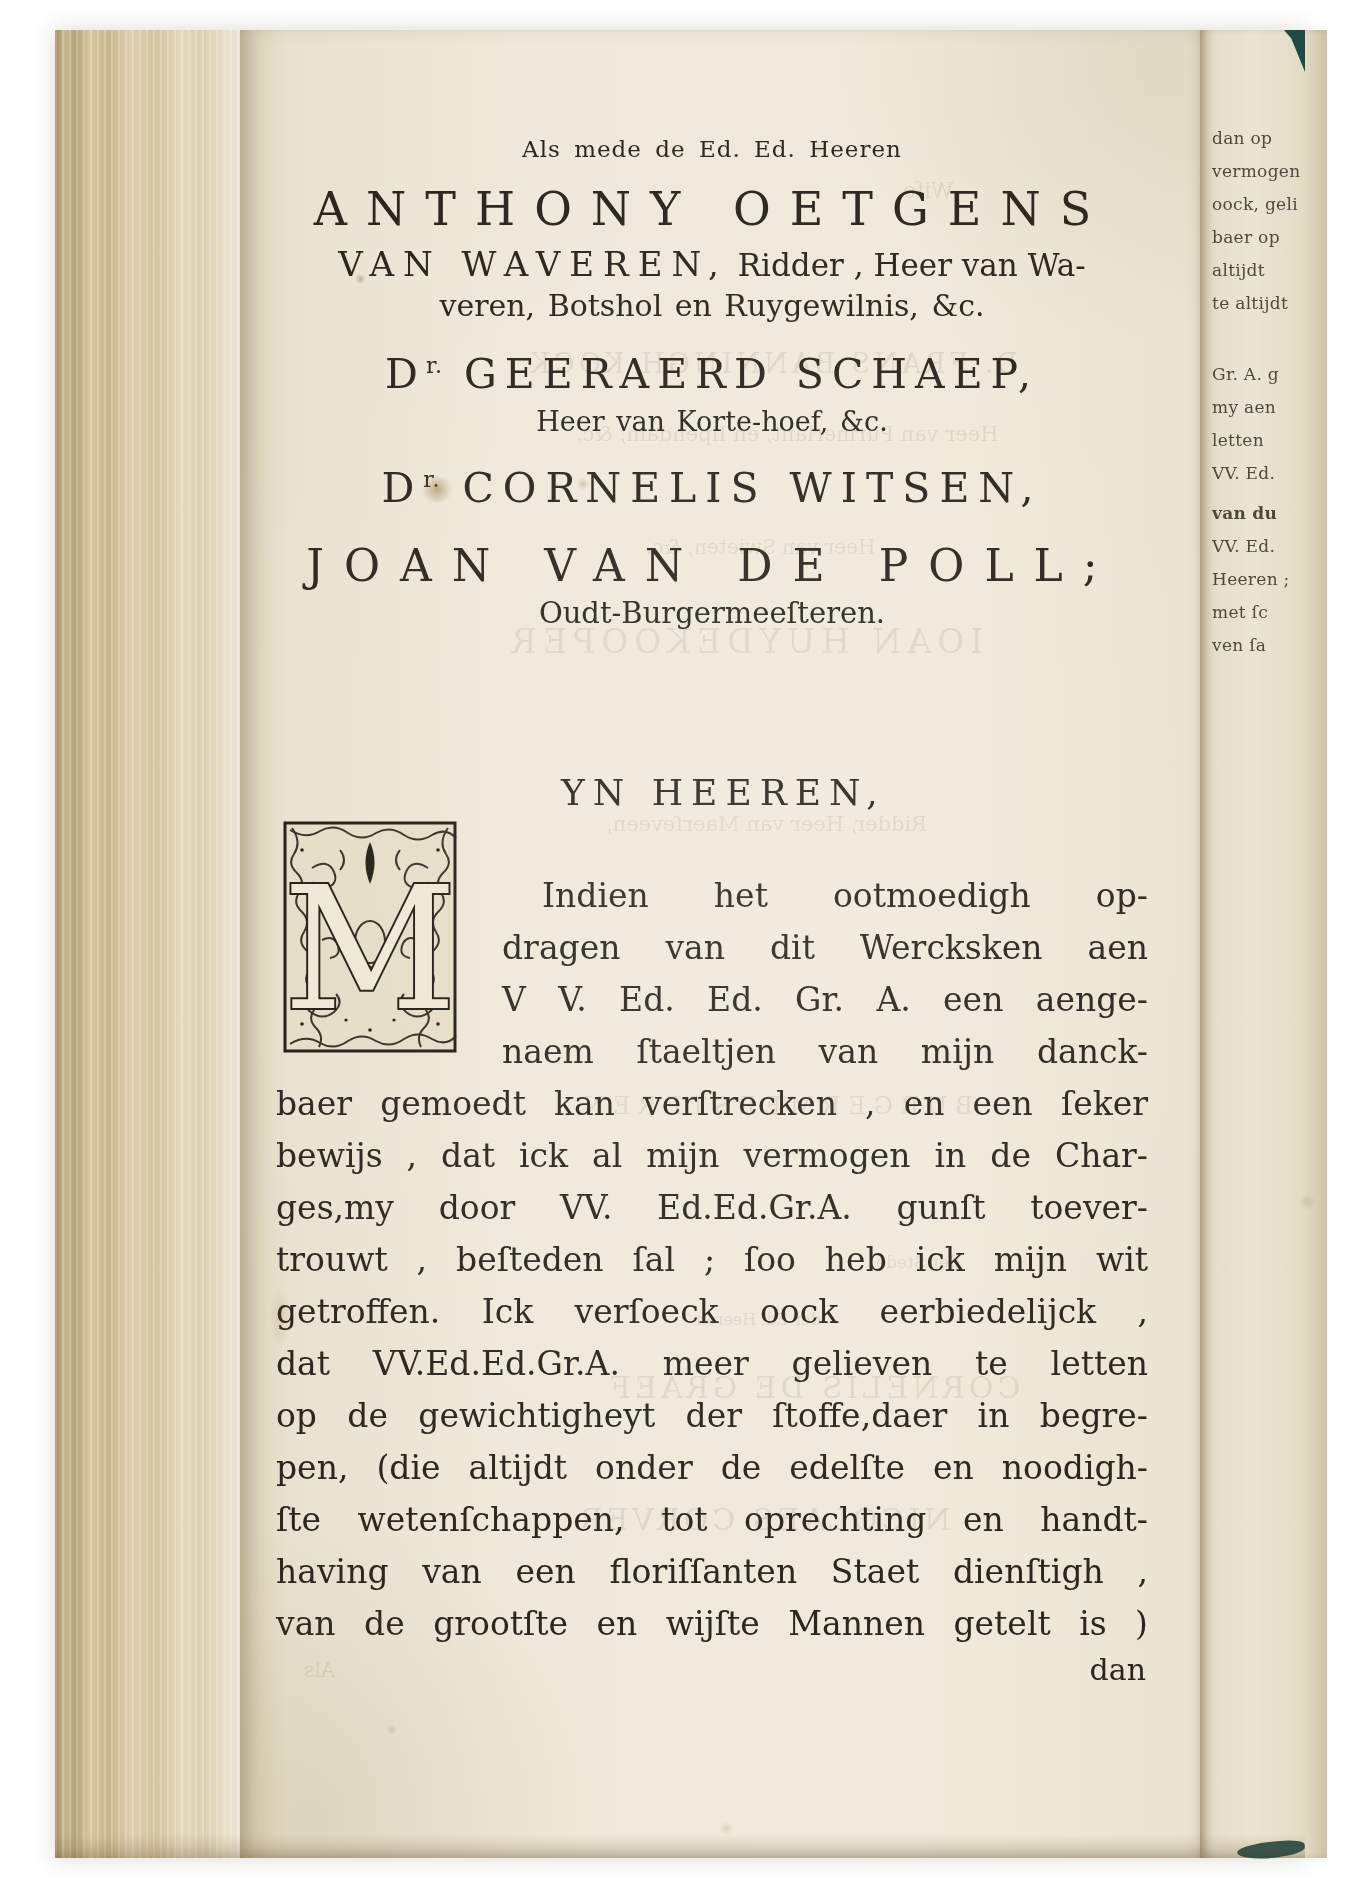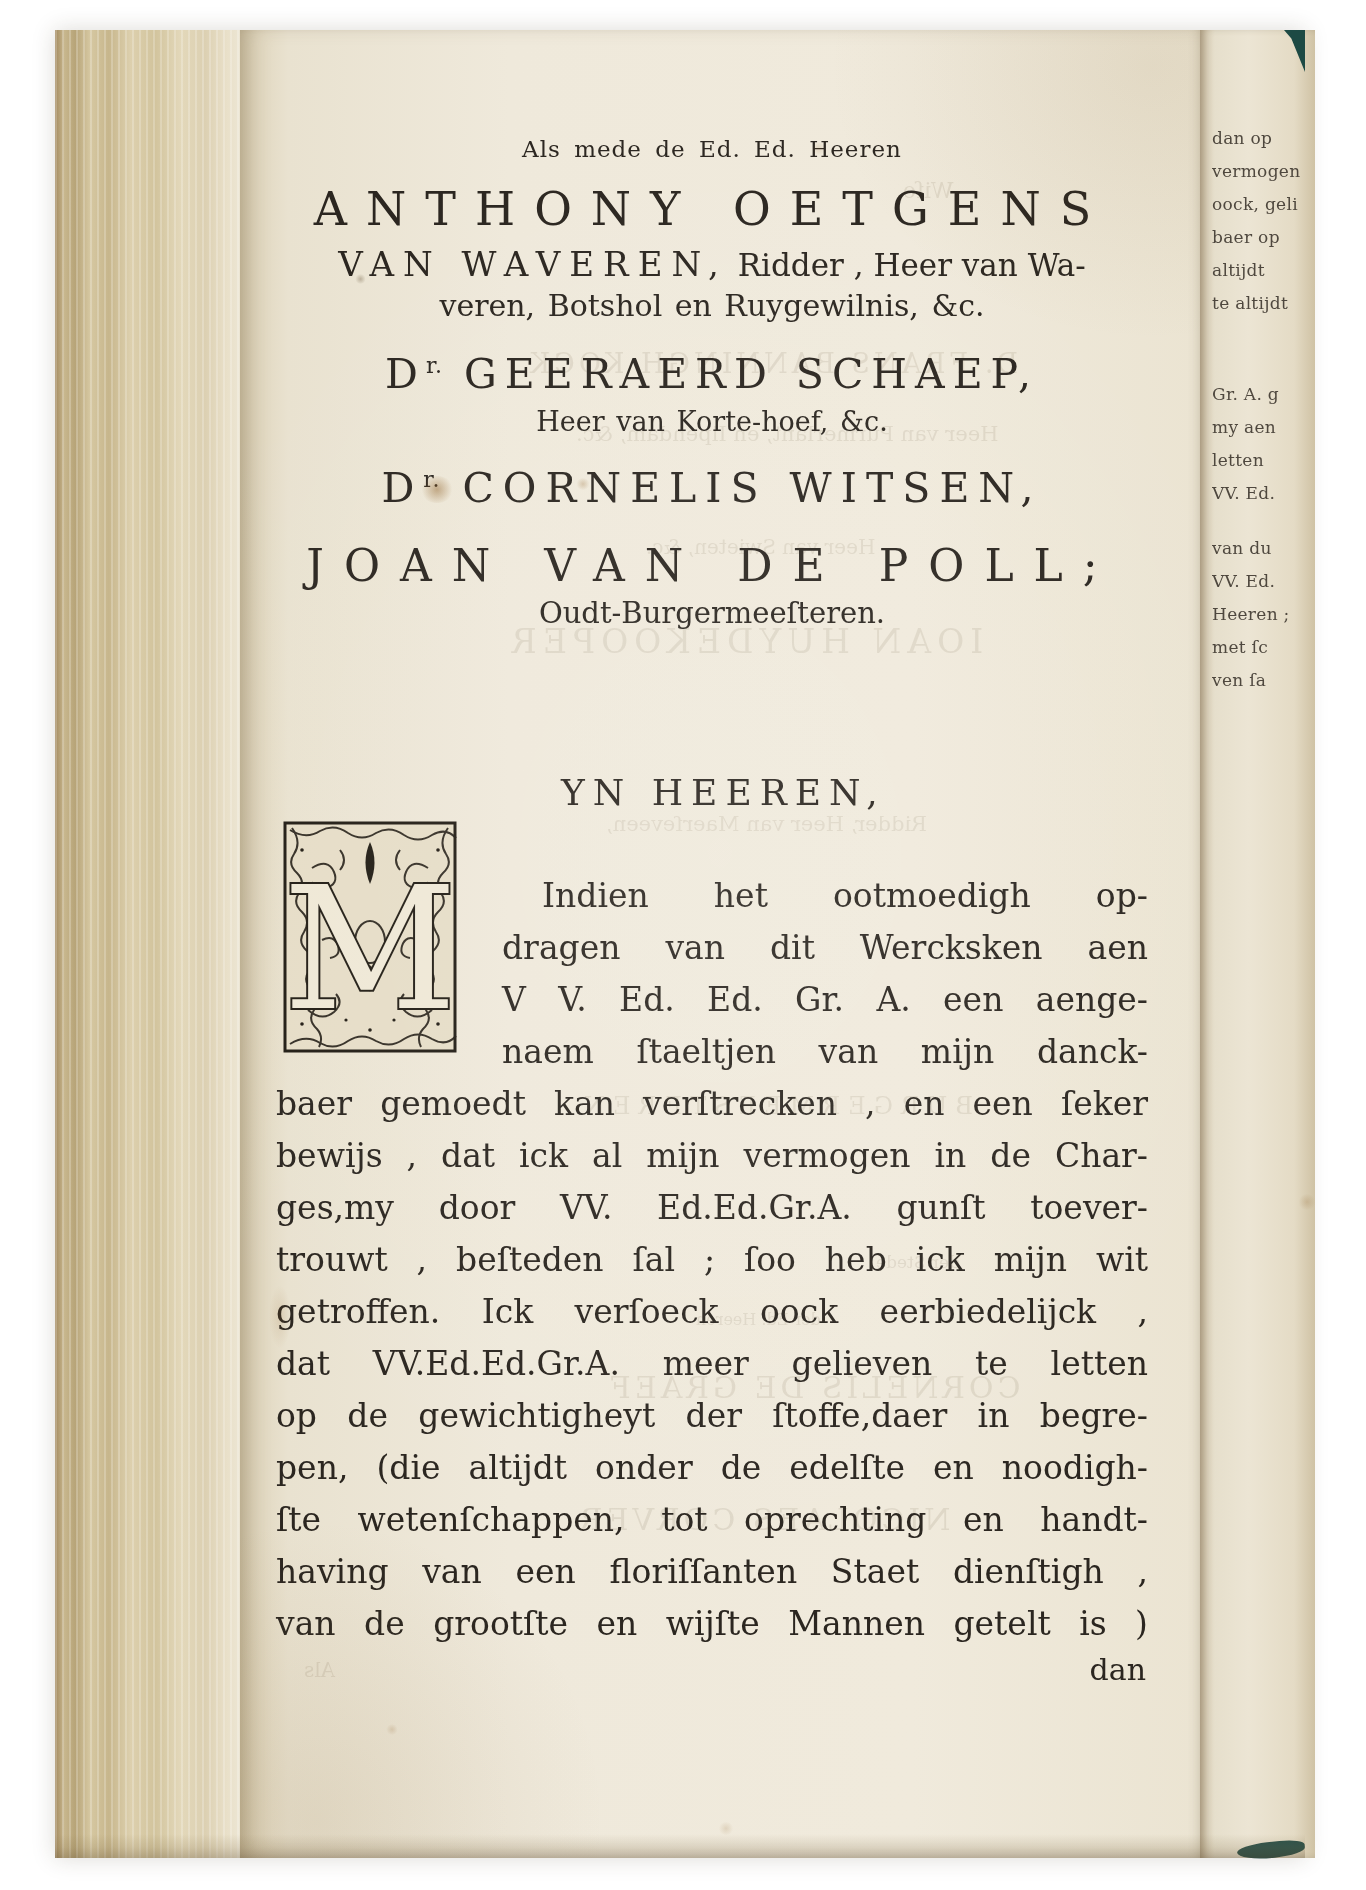--- a/index.html
+++ b/index.html
@@ -17,26 +17,26 @@
   
   .page{position:absolute;left:185px;top:0;width:960px;height:100%;
     background:linear-gradient(90deg,#dcd1b6 0%,#e9e2d0 5%,#efe9db 28%,#f0eadc 70%,#ebe4d2 100%);
     box-shadow:inset 16px 0 24px -12px rgba(95,75,40,.40), inset -8px 0 12px -8px rgba(95,75,40,.28);}
   .page::after{content:"";position:absolute;inset:0;pointer-events:none;
     background:
       radial-gradient(90% 60% at 50% 45%, rgba(255,255,255,.10), rgba(0,0,0,0) 70%),
       radial-gradient(40% 22% at 8% 98%, rgba(140,110,60,.12), rgba(0,0,0,0) 75%),
       radial-gradient(45% 20% at 95% 2%, rgba(140,110,60,.10), rgba(0,0,0,0) 75%);}
   
-  .strip{position:absolute;left:1145px;top:0;width:115px;height:100%;
+  .strip{position:absolute;left:1145px;top:0;width:127px;height:100%;
     background:linear-gradient(90deg,#d6cab0 0%,#e6dfcc 13%,#ece5d4 42%,#e4dbc5 82%,#cfc2a4 100%);
     box-shadow:inset 7px 0 10px -4px rgba(80,60,30,.42);}
   .strip-col{position:absolute;left:12px;top:92px;color:#3a332b;opacity:.88;}
   .frag{height:33px;line-height:33px;font-size:17px;white-space:nowrap;letter-spacing:.3px;overflow:hidden;width:92px;}
-  .frag.gap-a{margin-top:58px;} .frag.gap-b{margin-top:22px;}
+  .frag.gap-a{margin-top:38px;} .frag.gap-b{margin-top:7px;font-weight:bold;}
   .teal-top{position:absolute;left:1229px;top:0;width:21px;height:42px;background:#1d4a44;
     clip-path:polygon(0 0,100% 0,100% 100%,35% 20%);}
   .teal-bot{position:absolute;left:1182px;top:1812px;width:68px;height:16px;background:#1c4540;
     border-radius:50% 40% 50% 60%;transform:rotate(-6deg);opacity:.92;}
   .bottom-edge{position:absolute;left:0;top:1804px;width:100%;height:24px;
     background:linear-gradient(180deg,rgba(0,0,0,0) 0%,rgba(120,100,60,.16) 55%,rgba(88,68,38,.30) 100%);}
   
   .inner{position:absolute;left:36px;top:0;width:872px;height:100%;color:#2b2620;}
   .c{position:absolute;left:0;width:100%;text-align:center;white-space:nowrap;}
   .intro{top:106px;font-size:23px;letter-spacing:1px;word-spacing:5px;}

